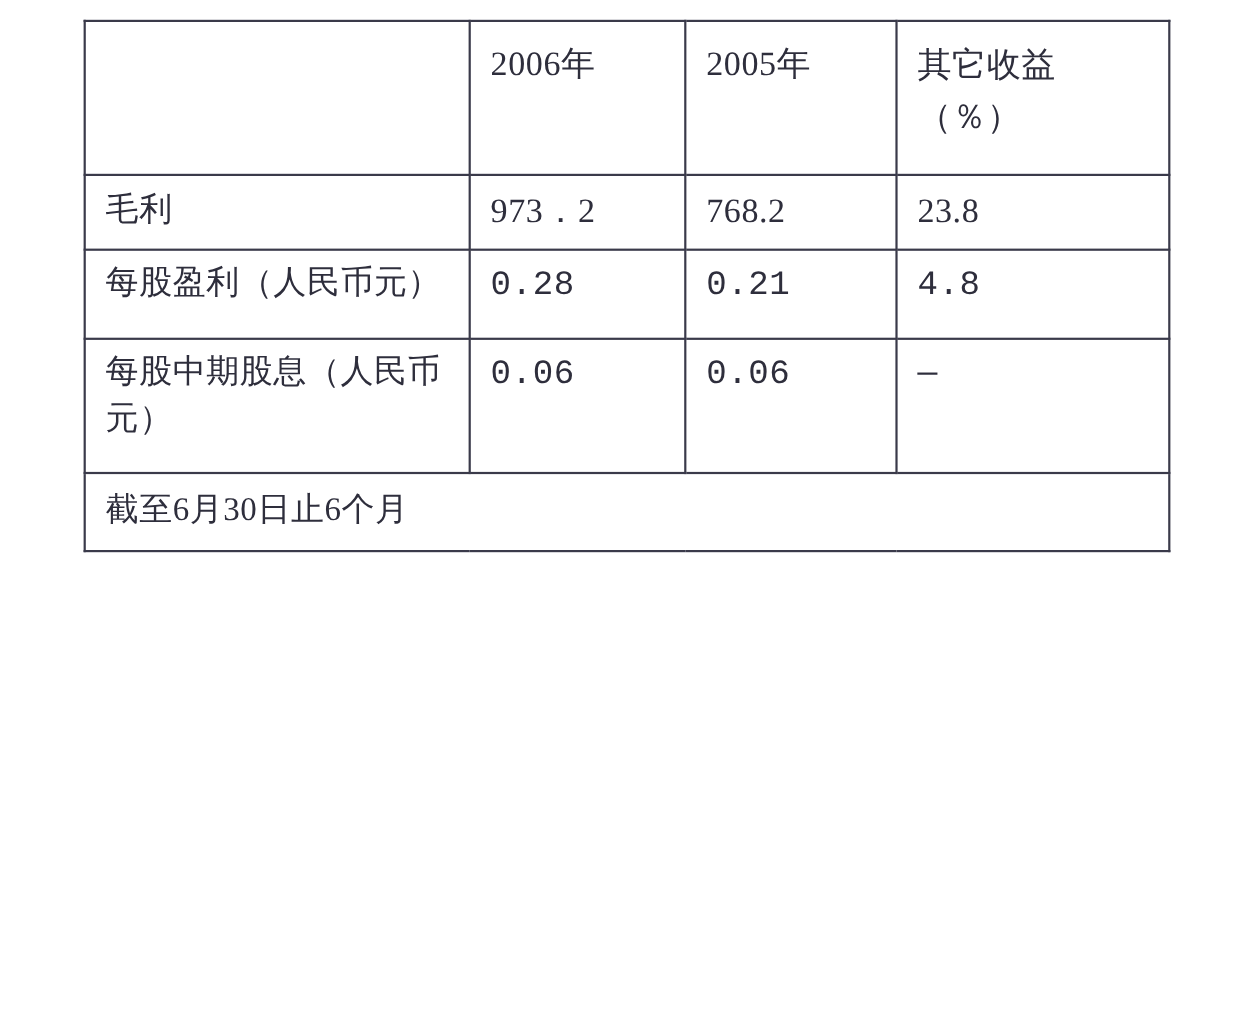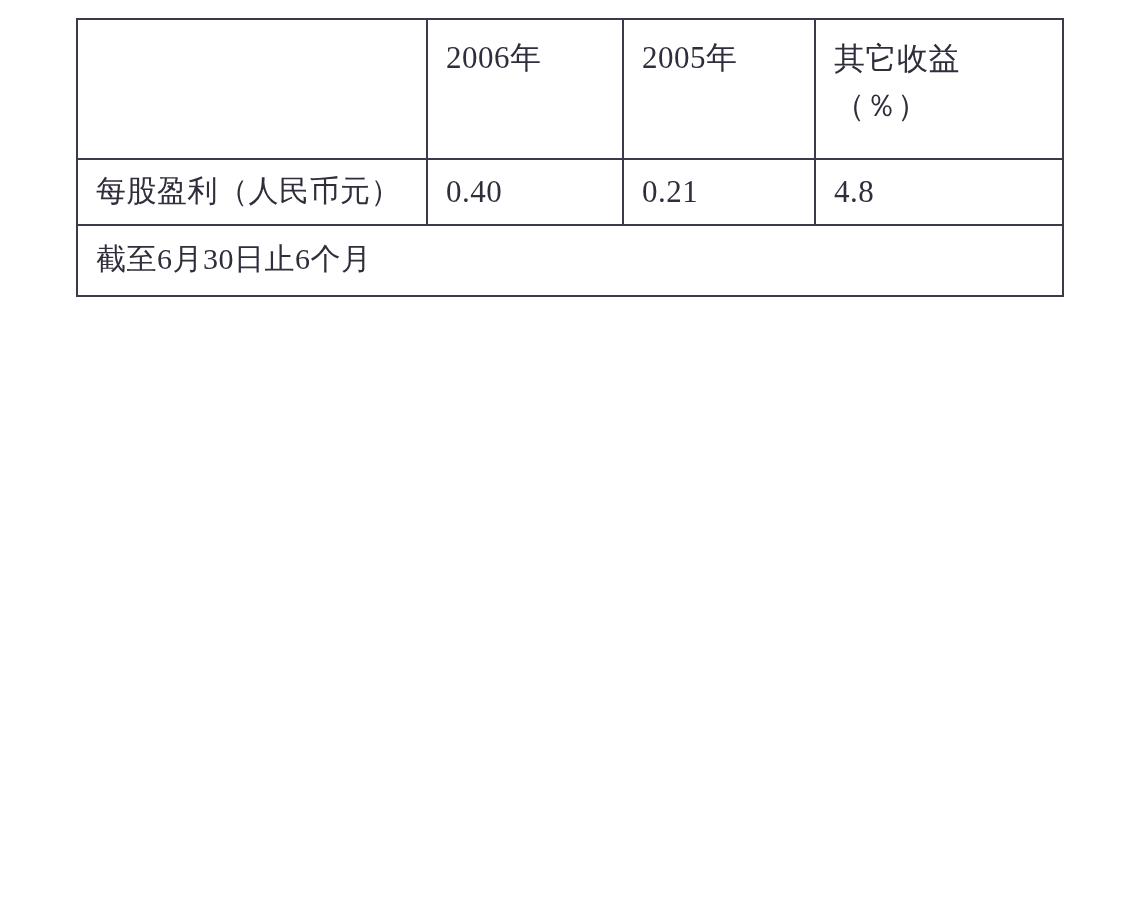--- a/index.html
+++ b/index.html
@@ -49,21 +49,21 @@
     font-size: 31px;
     padding-top: 16px;
     padding-bottom: 18px;
   }
   .hdr-blank .cell-pad { min-height: 104px; }
   .hdr-two-line .cell-pad { line-height: 1.5; }
 
   .num { font-size: 31px; }
   .label-cell .cell-pad { font-size: 30px; }
 
-  .tall .cell-pad { padding-bottom: 10px; }
+  .tall .cell-pad { padding-bottom: 25px; font-family: Liberation Mono, monospace; }
 
   .row-note td .cell-pad {
     font-size: 30px;
     padding-top: 12px;
     padding-bottom: 14px;
   }
 
   
   .hl {
     position: relative;
@@ -115,39 +115,67 @@
         </td>
         <td class="hdr-two-line">
           <div class="cell-pad">
             <div>其它收益</div>
             <div>（％）</div>
           </div>
         </td>
       </tr>
 
 
+      <tr>
+        <td class="label-cell">
+          <div class="cell-pad">毛利</div>
+        </td>
+        <td>
+          <div class="cell-pad num">973．2</div>
+        </td>
+        <td>
+          <div class="cell-pad num">768.2</div>
+        </td>
+        <td>
+          <div class="cell-pad num">23.8</div>
+        </td>
+      </tr>
 
 
 
 
       <tr class="tall">
         <td class="label-cell">
           <div class="cell-pad">每股盈利（人民币元）</div>
         </td>
         <td>
-          <div class="cell-pad num">0.40</div>
+          <div class="cell-pad num">0.28</div>
         </td>
         <td>
           <div class="cell-pad num">0.21</div>
         </td>
         <td>
           <div class="cell-pad num">4.8</div>
         </td>
       </tr>
 
+      <tr class="tall">
+        <td class="label-cell">
+          <div class="cell-pad">每股中期股息（人民币元）</div>
+        </td>
+        <td>
+          <div class="cell-pad num">0.06</div>
+        </td>
+        <td>
+          <div class="cell-pad num">0.06</div>
+        </td>
+        <td>
+          <div class="cell-pad num dash">—</div>
+        </td>
+      </tr>
 
       <tr class="row-note">
         <td colspan="4">
           <div class="cell-pad">截至6月30日止6个月</div>
         </td>
       </tr>
     </tbody>
   </table>
 </div>
 

